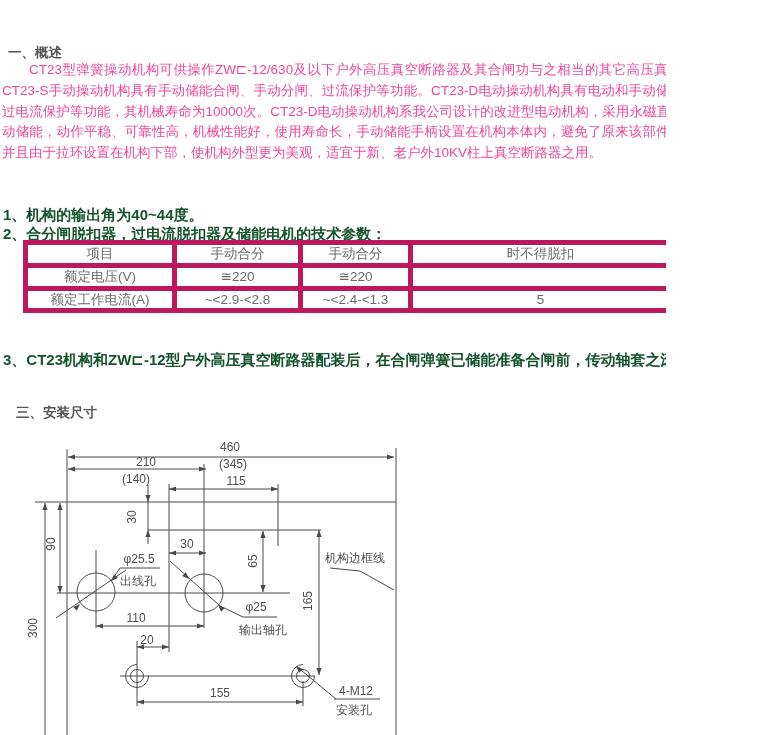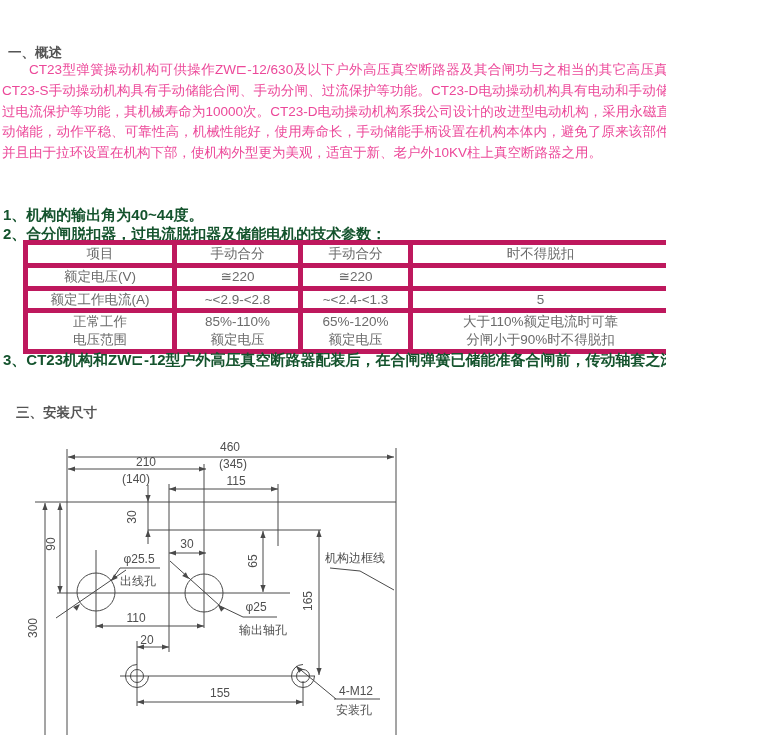--- a/index.html
+++ b/index.html
@@ -54,32 +54,20 @@
         <td>≅220</td>
         <td></td>
         <td>≅220</td>
       </tr>
       <tr class="r3">
         <td>额定工作电流(A)</td>
         <td>~&lt;2.9-&lt;2.8</td>
         <td>~&lt;2.4-&lt;1.3</td>
         <td>5</td>
         <td>功率70W</td>
-      </tr>
-      <tr class="r4">
-        <td>正常工作
-电压范围</td>
-        <td>85%-110%
-额定电压</td>
-        <td>65%-120%
-额定电压</td>
-        <td>大于110%额定电流时可靠
-分闸小于90%时不得脱扣</td>
-        <td>±10%
-额定电压</td>
       </tr>
     </tbody>
   </table>
 
   <div class="item" style="top:315px">3、CT23机构和ZW⊏-12型户外高压真空断路器配装后，在合闸弹簧已储能准备合闸前，传动轴套之滚轮与凸轮的间隙应保持在2mm左右。</div>
 
 
   <div class="h" style="left:16px;top:368px">三、安装尺寸</div>
 
   <svg class="drawing" id="drw" viewBox="0 400 420 335" xmlns="http://www.w3.org/2000/svg">

